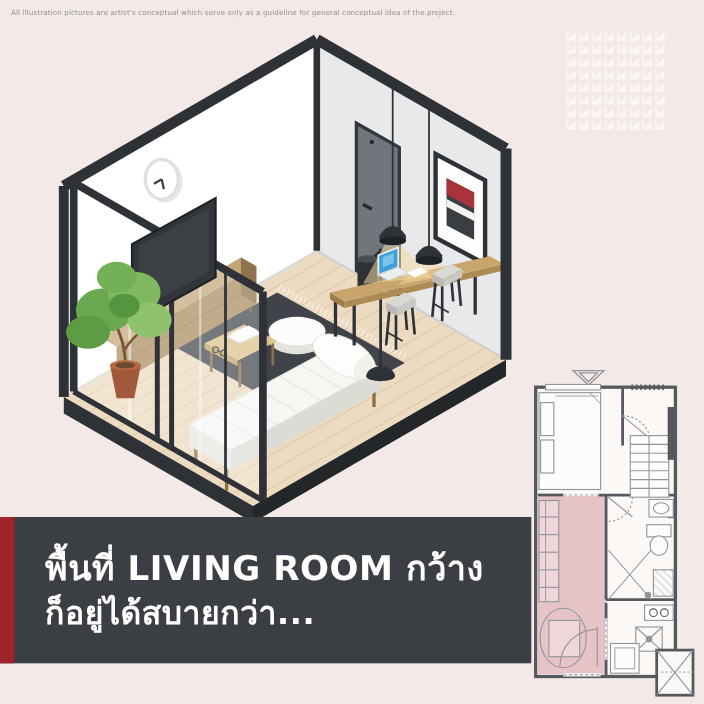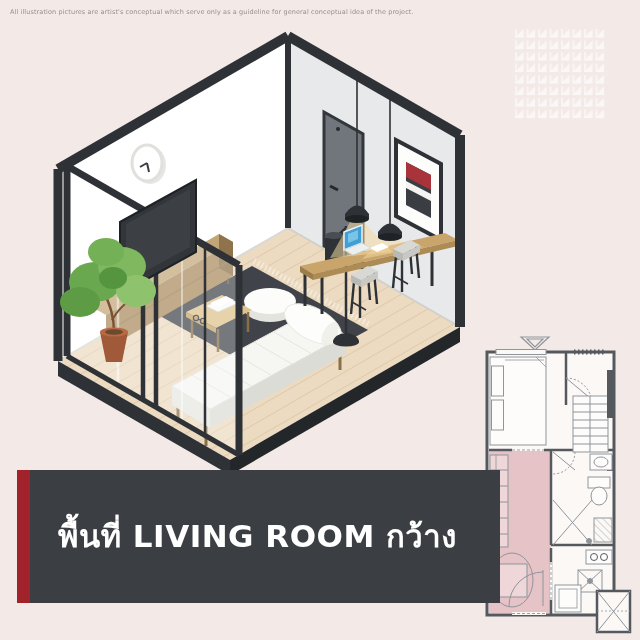--- a/index.html
+++ b/index.html
@@ -8,21 +8,21 @@
     background:#f3eae8;
     font-family:"DejaVu Sans","Liberation Sans",sans-serif;
   }
   .disclaimer{
     position:absolute;left:10px;top:9px;width:420px;
     font-size:6.5px;line-height:1.2;color:#95908d;letter-spacing:.1px;
   }
   .watermark{position:absolute;left:514px;top:28px;width:92px;height:92px;}
   .scene{position:absolute;left:0;top:0;width:640px;height:640px;}
   .banner{
-    position:absolute;left:17px;top:470px;width:483px;height:133px;
+    position:absolute;left:0;top:470px;width:483px;height:133px;
     background:#3b3e42;display:flex;align-items:center;
   }
   .banner .stripe{
     position:absolute;left:0;top:0;width:13px;height:100%;background:#a2222b;
   }
   .banner .text{padding-left:41px;color:#ffffff;}
   .banner .line1{
     font-size:31px;font-weight:bold;letter-spacing:.5px;white-space:nowrap;line-height:1.35;
   }
   .banner .line2{
@@ -351,14 +351,15 @@
       <line x1="630" y1="591" x2="597" y2="632" stroke="#8f959b" stroke-width="1"></line>
       <line x1="597" y1="611" x2="630" y2="611" stroke="#8f959b" stroke-width="0.8" stroke-dasharray="2,2"></line>
     </g>
   </g>
 </svg>
 
 <div class="banner">
   <div class="stripe"></div>
   <div class="text">
     <div class="line1">พื้นที่ LIVING ROOM กว้าง</div>
+    <div class="line2">ก็อยู่ได้สบายกว่า...</div>
   </div>
 </div>
 
 </body></html>

